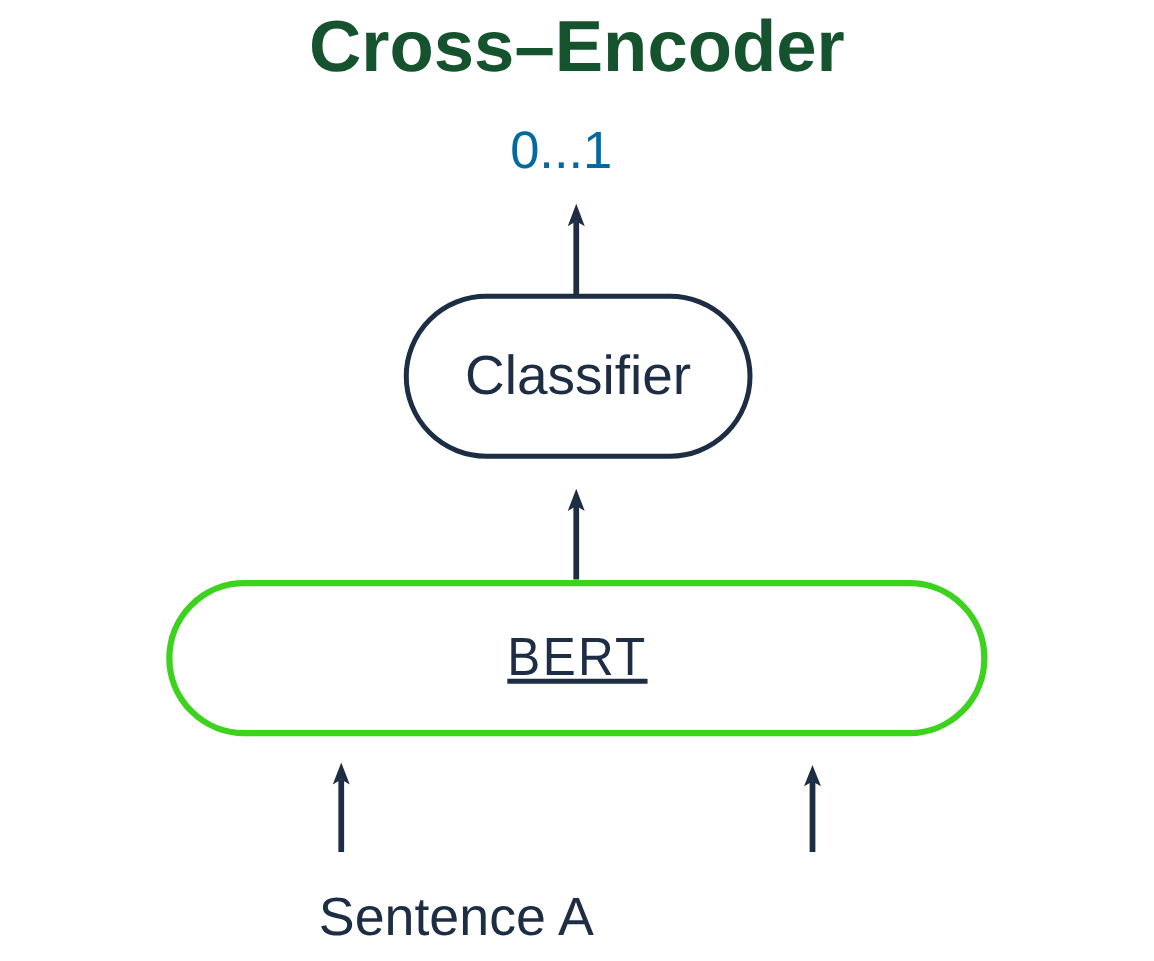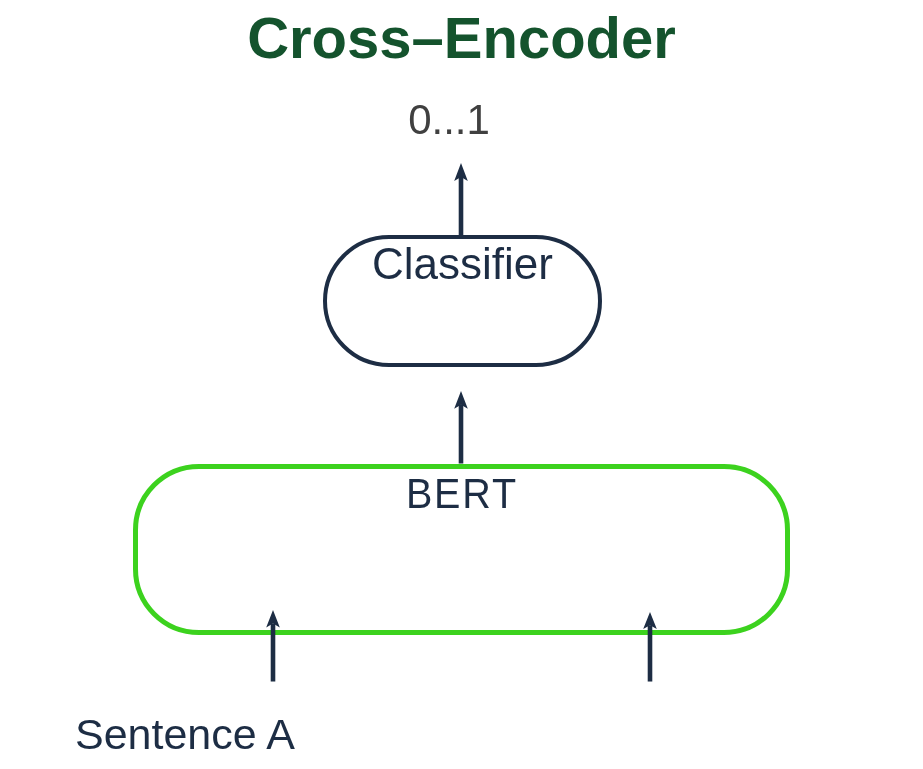--- a/index.html
+++ b/index.html
@@ -28,69 +28,70 @@
     color: #14532d;
   }
   .output-label {
     position: absolute;
     top: 96px;
     left: 0;
     width: 898px;
     text-align: center;
     font-size: 42px;
     font-weight: 400;
-    color: #404040;
+    color: #0369a1;
   }
   .node {
     position: absolute;
     box-sizing: border-box;
     display: flex;
-    align-items: flex-start;
+    align-items: center;
     justify-content: center;
     background: #ffffff;
     color: #1D2D44;
   }
   .classifier-node {
     left: 323px;
     top: 235px;
     width: 279px;
     height: 132px;
     border: 4px solid #1D2D44;
     border-radius: 66px;
     font-size: 44px;
     font-weight: 400;
   }
   .bert-node {
     left: 133px;
     top: 464px;
     width: 657px;
-    height: 171px;
+    height: 125px;
     border: 5px solid #3CD21E;
     border-radius: 66px;
     font-size: 43px;
     font-weight: 400;
+    text-decoration: underline;
   }
   .bert-node .node-label {
     transform: scaleX(0.92);
     letter-spacing: 2px;
   }
   .arrow {
     position: absolute;
     width: 20px;
   }
   .arrow svg { display: block; width: 100%; height: 100%; }
   .arrow-output          { left: 451px; top: 163px; height: 74px; }
   .arrow-bert-classifier { left: 451px; top: 391px; height: 73px; }
   .arrow-sentence-a      { left: 263px; top: 610px; height: 72px; }
   .arrow-sentence-b      { left: 640px; top: 612px; height: 70px; }
   .input-label {
     position: absolute;
     top: 710px;
     width: 400px;
-    text-align: left;
+    text-align: right;
     font-size: 43px;
     font-weight: 400;
     color: #1D2D44;
   }
   .input-label-a { left: 75px; }
   .input-label-b { left: 460px; }
 </style>
 </head>
 <body>
 

